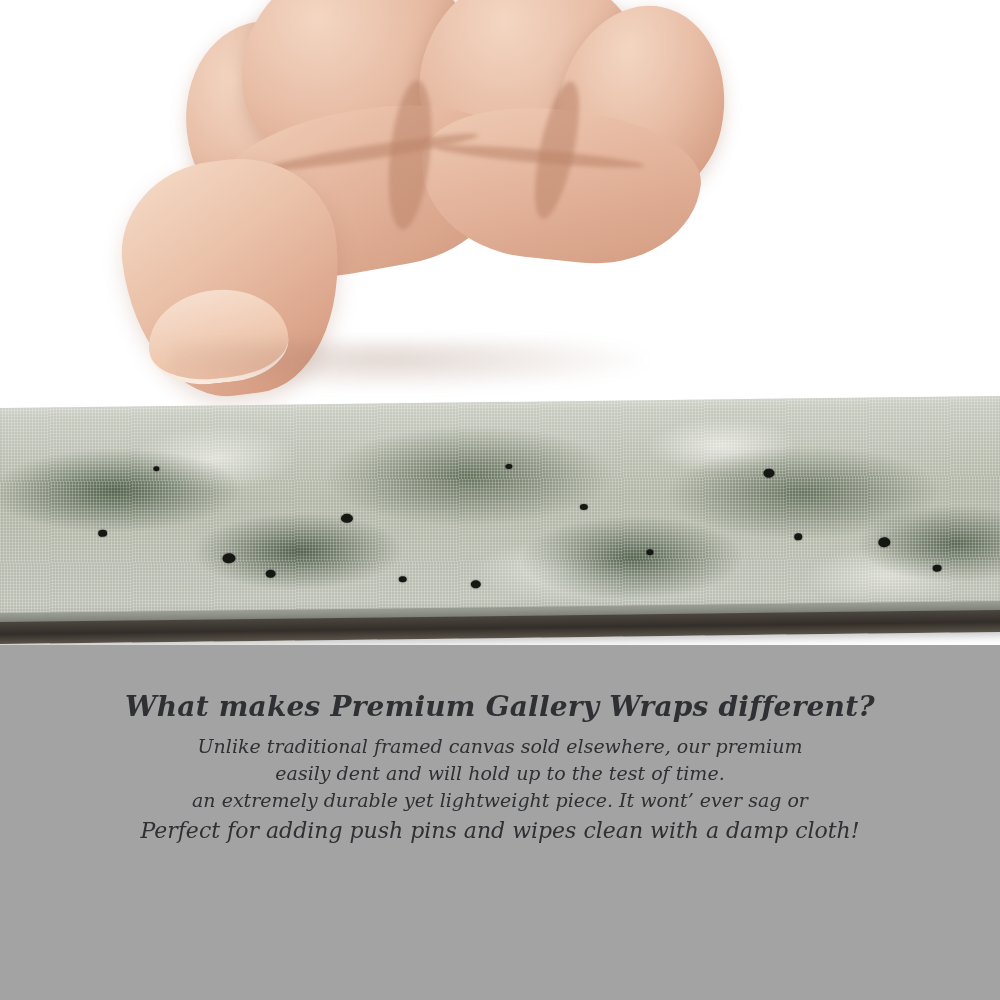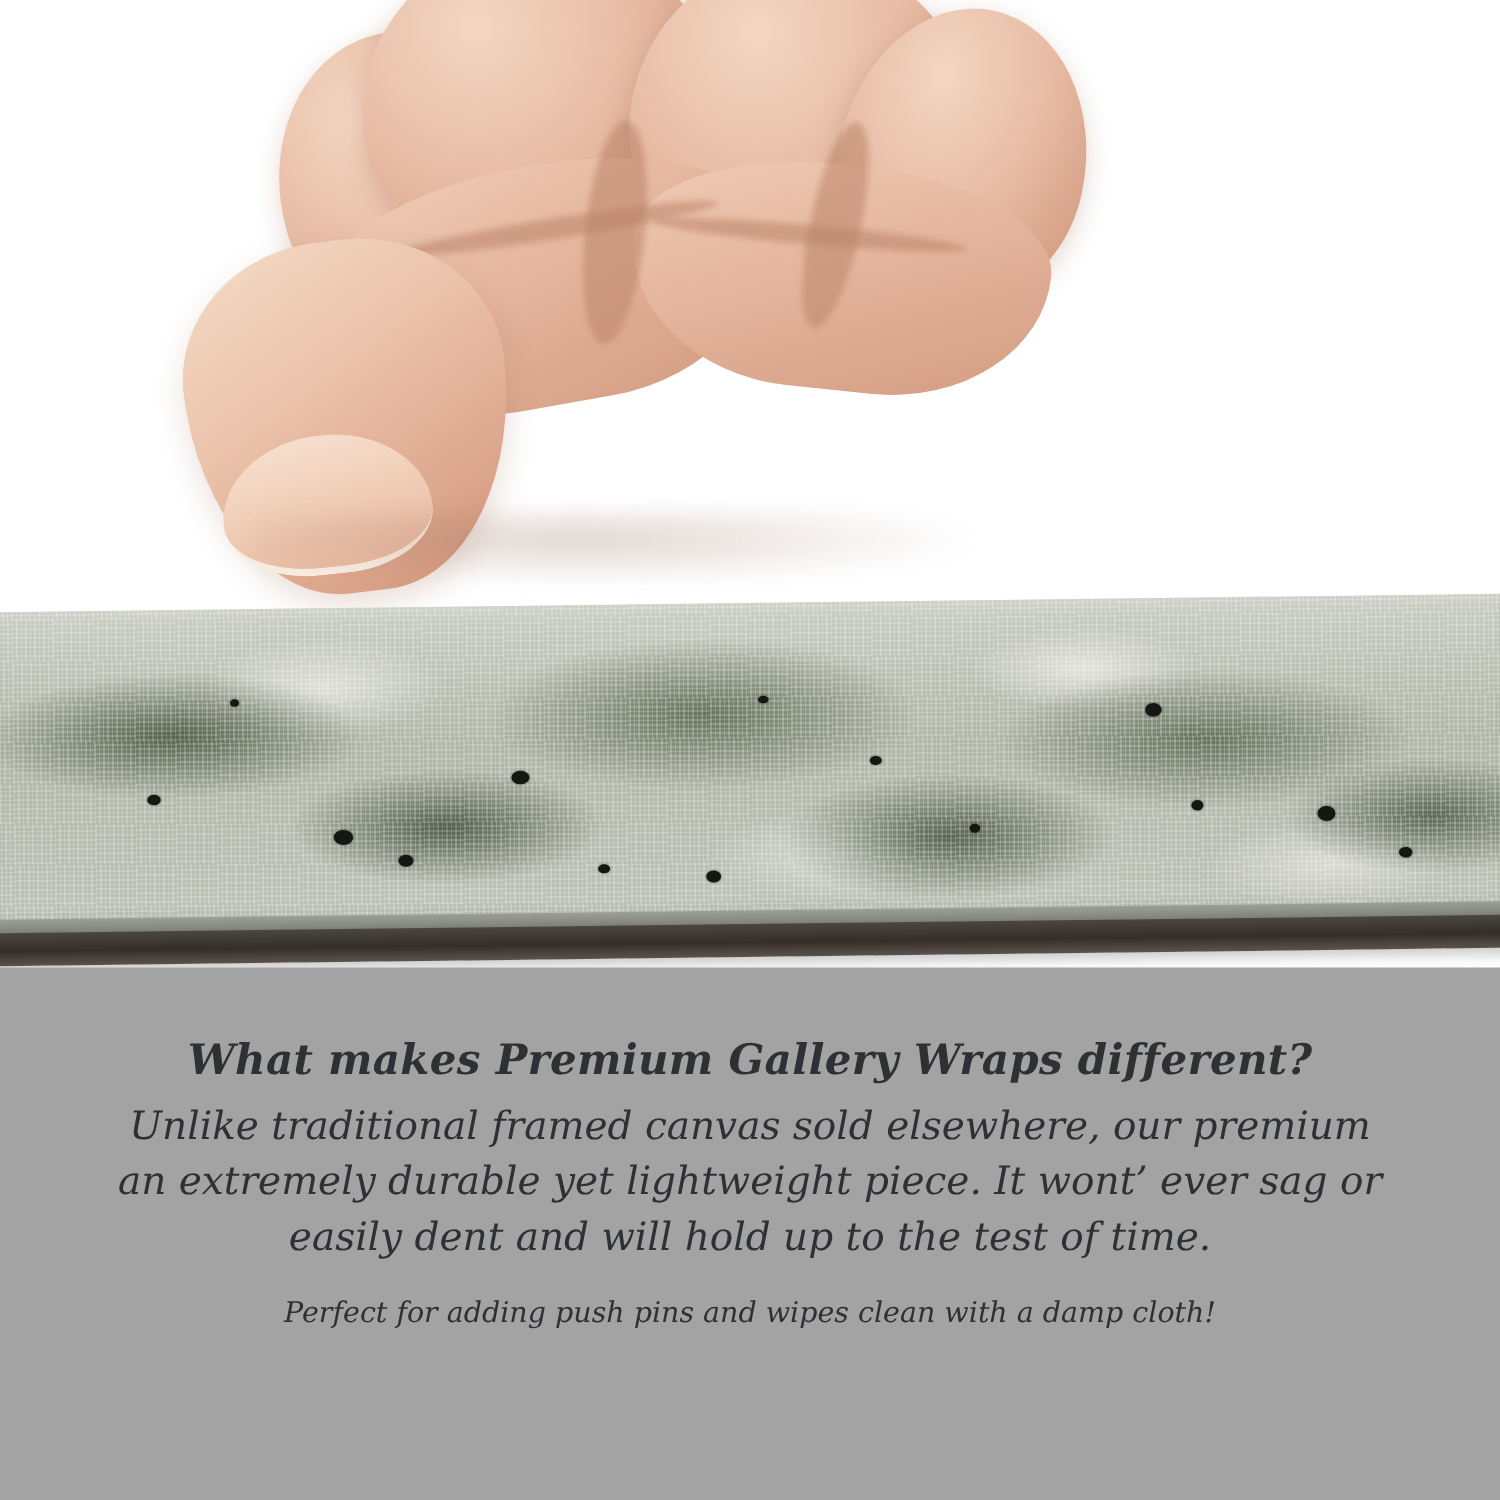--- a/index.html
+++ b/index.html
@@ -174,28 +174,28 @@
     font-style: italic;
     color: #2f3033;
   }
   .caption-title {
     font-size: 28px;
     font-weight: 700;
     letter-spacing: 0.2px;
     margin-bottom: 10px;
   }
   .caption-body {
-    font-size: 26px;
+    font-size: 19px;
     line-height: 1.42;
   }
   .caption-body .line { display: block; }
   .caption-last {
-    font-size: 19px;
+    font-size: 22px;
     line-height: 1.42;
-    margin-top: 18px;
+    margin-top: 1px;
   }
 </style>
 </head>
 <body>
 
 <div id="page">
 
   <div class="photo">
 
     <div class="hand">
@@ -237,19 +237,19 @@
       <div class="wrap-lip"></div>
       <div class="wrap-side"></div>
     </div>
 
   </div>
 
   <div class="caption">
     <div class="caption-title">What makes Premium Gallery Wraps different?</div>
     <div class="caption-body">
       <span class="line">Unlike traditional framed canvas sold elsewhere, our premium</span>
+      <span class="line">easily dent and will hold up to the test of time.</span>
       <span class="line">an extremely durable yet lightweight piece. It wont’ ever sag or</span>
-      <span class="line">easily dent and will hold up to the test of time.</span>
     </div>
     <div class="caption-last">Perfect for adding push pins and wipes clean with a damp cloth!</div>
   </div>
 
 </div>
 
 </body></html>

